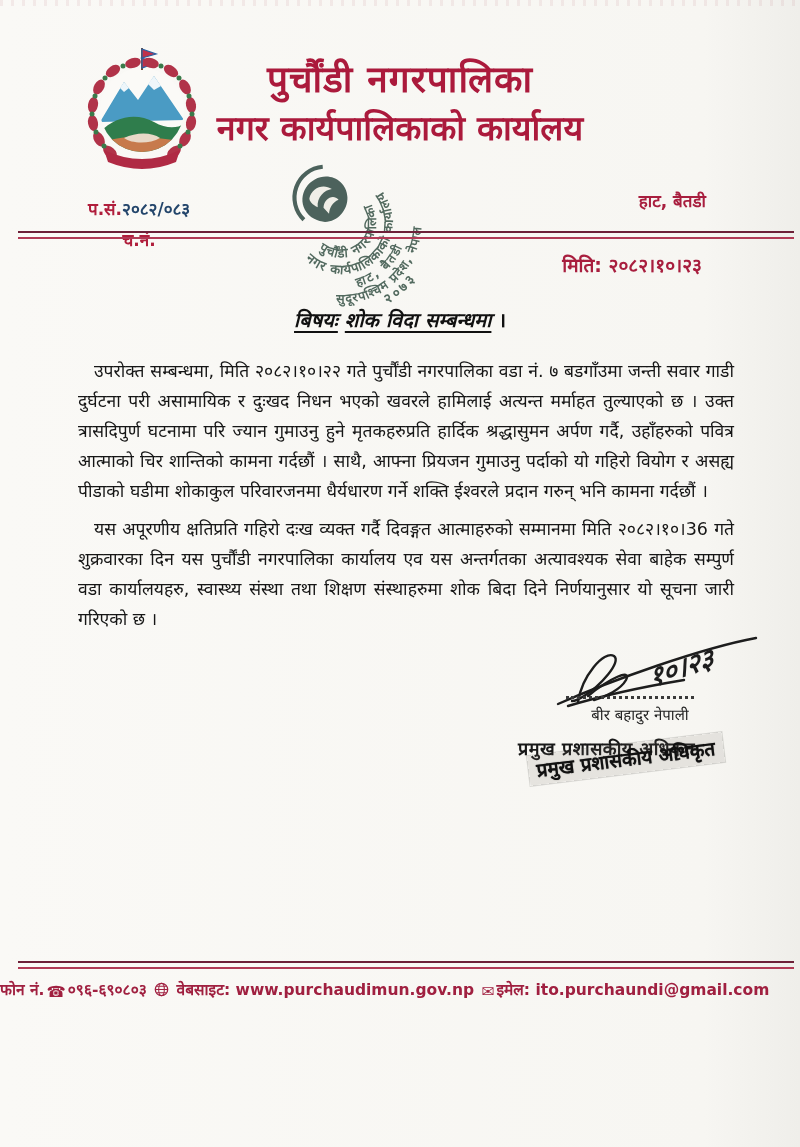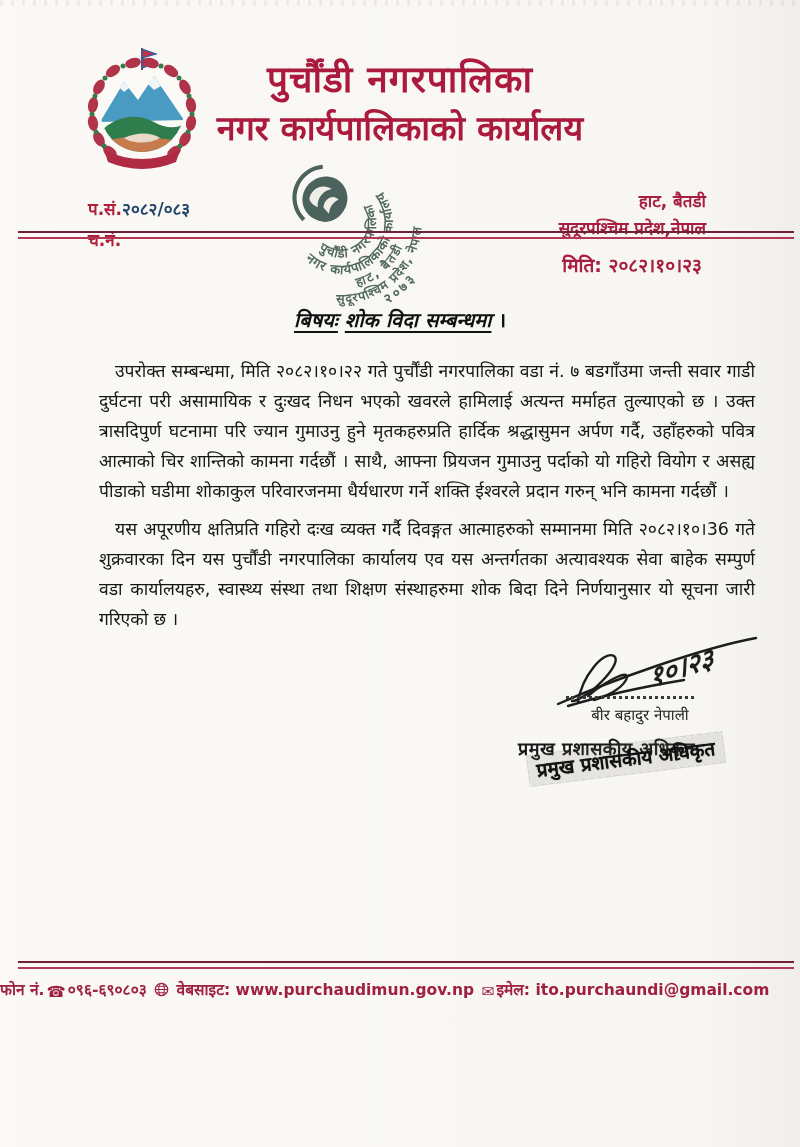--- a/index.html
+++ b/index.html
@@ -5,31 +5,31 @@
   html,body{margin:0;padding:0;background:#e9e7e2;}
   .page{
     position:relative;width:800px;height:1147px;margin:0 auto;
     background:linear-gradient(90deg,#faf9f6 0%,#f7f6f2 88%,#efeeea 100%);
     font-family:"DejaVu Sans","Liberation Sans",sans-serif;
     color:#1b1b1b;overflow:hidden;
   }
   .abs{position:absolute;}
   .title-1{left:0;right:0;top:52px;text-align:center;font-size:37px;font-weight:bold;color:#ab1a3c;letter-spacing:1px;}
   .title-2{left:0;right:0;top:104px;text-align:center;font-size:34px;font-weight:bold;color:#ab1a3c;}
-  .ref-block{left:88px;top:194px;font-size:17px;font-weight:bold;line-height:31px;}
+  .ref-block{left:88px;top:194px;font-size:17px;font-weight:bold;line-height:31px;text-align:center;}
   .ref-label{color:#b01e3c;}
   .ref-value{color:#23456b;}
   .addr-block{right:94px;top:188px;text-align:right;font-size:17px;font-weight:bold;color:#a81e3e;line-height:27px;}
   .rule-double{left:18px;right:6px;height:4px;border-top:2px solid #6d2038;border-bottom:2px solid #b03a55;}
   .rule-head{top:231px;}
   .rule-foot{top:961px;}
   .date-line{right:98px;top:252px;font-size:19px;font-weight:bold;color:#a81e3e;}
   .subject{left:0;right:0;top:306px;text-align:center;font-size:20px;font-weight:bold;color:#111;}
   .subject .u{text-decoration:underline;text-underline-offset:4px;font-style:italic;}
-  .para{left:78px;width:656px;font-size:17.5px;line-height:30px;text-align:justify;text-indent:16px;color:#161616;margin-left:21px;}
+  .para{left:78px;width:656px;font-size:17.5px;line-height:30px;text-align:justify;text-indent:16px;color:#161616;}
   .para-1{top:356px;}
   .para-2{top:514px;}
   .sig-svg{left:552px;top:634px;width:210px;height:80px;}
   .sig-note{left:648px;top:648px;font-size:27px;font-weight:bold;font-style:italic;color:#1d1d1d;transform:rotate(-18deg) skewX(-8deg);}
   .sig-dots{left:566px;top:672px;width:128px;height:24px;border-bottom:3px dotted #3a3a3a;}
   .sig-name{left:540px;top:704px;width:200px;text-align:center;font-size:15px;color:#232323;}
   .sig-title{left:518px;top:736px;font-size:18px;font-weight:bold;color:#181818;letter-spacing:.5px;}
   .sig-title-stamp{
     left:528px;top:744px;font-size:19px;font-weight:bold;color:#111;
     transform:rotate(-7deg);padding:2px 8px;background:rgba(120,115,108,.14);
@@ -136,21 +136,20 @@
     </g>
   </svg>
 
   <div class="abs ref-block">
     <div><span class="ref-label">प.सं.</span><span class="ref-value">२०८२/०८३</span></div>
     <div><span class="ref-label">च.नं.</span></div>
   </div>
 
   <div class="abs addr-block">
     <div>हाट, बैतडी</div>
-    <div>सुदूरपश्चिम प्रदेश,नेपाल</div>
   </div>
 
   <div class="abs rule-double rule-head"></div>
   <div class="abs date-line">मिति: २०८२।१०।२३</div>
 
   <div class="abs subject">
     <span class="u">बिषयः</span>
     <span> </span>
     <span class="u">शोक विदा सम्बन्धमा</span>
     <span> </span>

